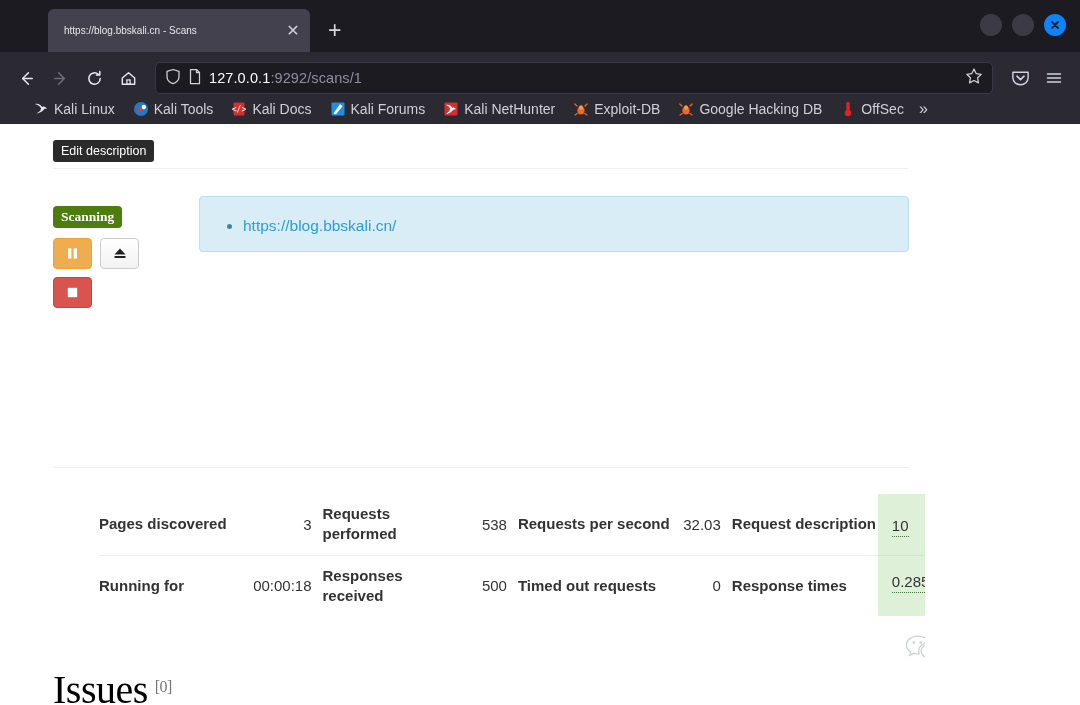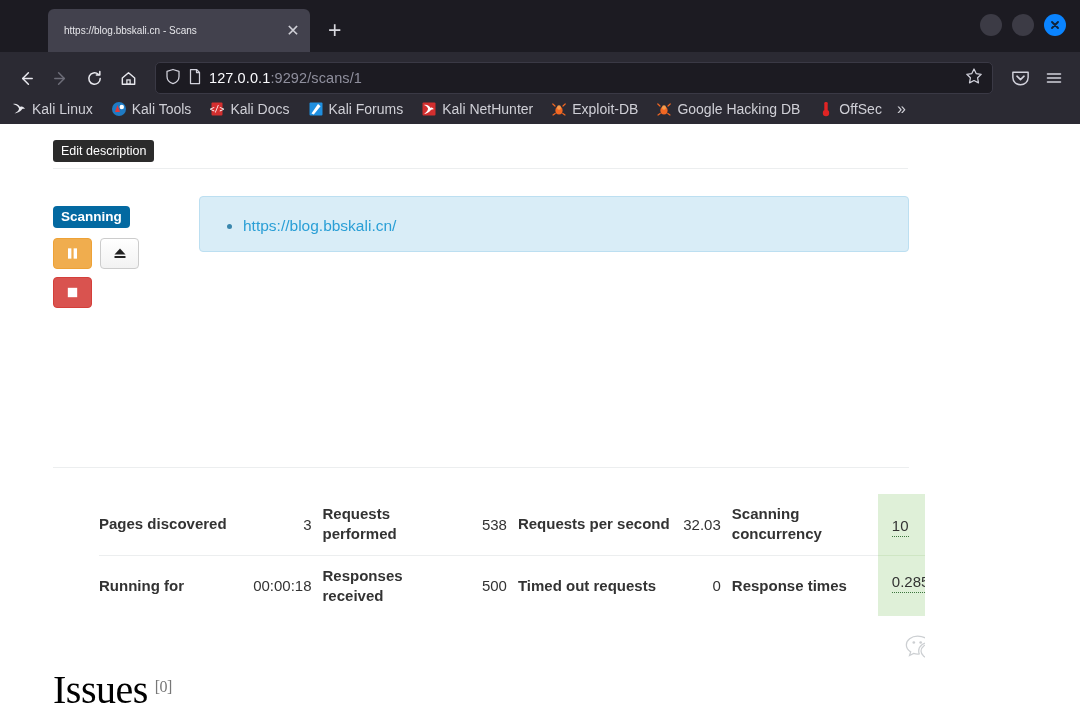--- a/index.html
+++ b/index.html
@@ -58,21 +58,21 @@
     flex: 1; height: 32px; background:#1c1b22; border:1px solid #3a3945;
     border-radius: 5px; display:flex; align-items:center; gap: 7px;
     padding: 0 9px; margin: 0 9px;
   }
   .url-text { flex:1; font-size:14.5px; color:#fbfbfe; white-space:nowrap; letter-spacing:.1px;}
   .url-text .dim { color:#8f8f9d; }
   .star { margin-left:auto; }
 
   .bookmarks {
     height: 30px; background:#2b2a33; display:flex; align-items:center;
-    padding: 0 2px; gap: 0px; overflow:hidden;
+    padding: 0 24px; gap: 0px; overflow:hidden;
   }
   .bm { display:flex; align-items:center; gap:5px; padding: 0 9px; flex:none; }
   .bm-label { color:#cfcfd6; font-size:14px; white-space:nowrap; }
   .bm-ico { width:16px; height:16px; flex:none; display:block; }
   .chev { color:#cfcfd6; font-size:16px; padding-left:6px; flex:none; }
 
   
   .content {
     position:absolute; left:0; top:136px; width:925px; height:569px;
     background:#fff; overflow:hidden;
@@ -85,23 +85,24 @@
     padding: 4px 8px; border-radius:3px; z-index:20;
   }
 
   .hr-top {
     position:absolute; left:53px; top:32px; width:855px; height:1px; background:#eceeef;
   }
 
   
   .status-row { position:absolute; left:53px; top:70px; width:856px; }
   .badge {
-    display:inline-block; background:#0369a1; color:#fff;
+    display:inline-block; background:#4d7c0f; color:#fff;
     font-size:13.5px; font-weight:bold; padding:3.5px 8px; border-radius:4px;
     line-height:1.1;
+    font-family:Liberation Serif, serif;
   }
   .ctrl-wrap { margin-top:10px; }
   .ctrl-row { display:flex; gap:8px; align-items:flex-start; }
   .btn-sq {
     width:39px; height:31px; border-radius:4px; display:flex;
     align-items:center; justify-content:center; border:1px solid transparent;
   }
   .btn-orange { background:#f0ad4e; border-color:#eea236; }
   .btn-red { background:#d9534f; border-color:#d43f3a; margin-top:8px; }
   .btn-white { background:linear-gradient(#fff,#f2f2f2); border-color:#ccc; }
@@ -349,21 +350,21 @@
 
       <table class="stats">
         <tbody>
             <tr class="r1">
           <td class="lbl c-lbl1">Pages discovered</td>
           <td class="val c-val1">3</td>
           <td class="lbl c-lbl2">Requests performed</td>
           <td class="val c-val2">538</td>
           <td class="lbl c-lbl3">Requests per second</td>
           <td class="val c-val3">32.03</td>
-          <td class="lbl c-lbl4">Scanning concurrency</td>
+          <td class="lbl c-lbl4">Request description</td>
           <td class="green-cell"><span class="gv">10</span></td>
         </tr>
         <tr class="r2">
           <td class="lbl c-lbl1">Running for</td>
           <td class="val c-val1">00:00:18</td>
           <td class="lbl c-lbl2">Responses received</td>
           <td class="val c-val2">500</td>
           <td class="lbl c-lbl3">Timed out requests</td>
           <td class="val c-val3">0</td>
           <td class="lbl c-lbl4">Response times</td>

